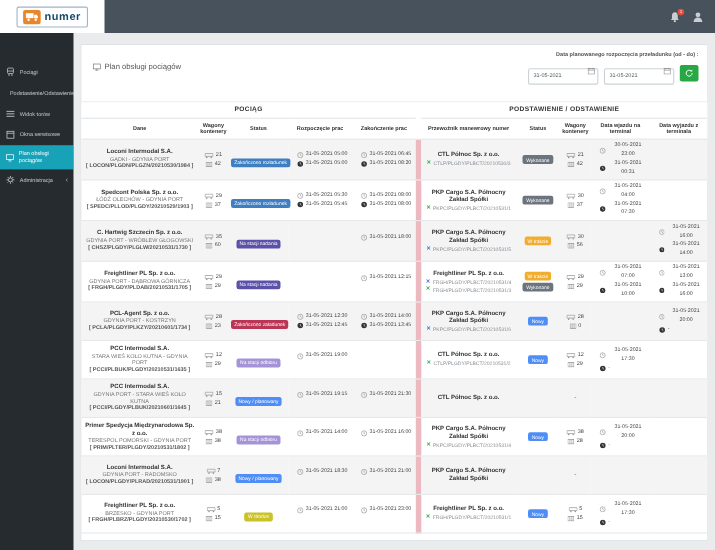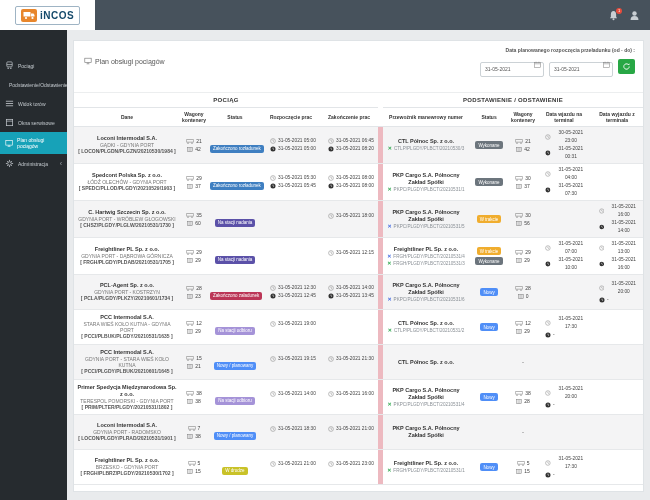--- a/index.html
+++ b/index.html
@@ -88,21 +88,21 @@
 <div class="logo-box">
   <div class="logo-unit">
     <div class="logo-ic">
       <svg width="12" height="9" viewBox="0 0 12 9">
         <rect x="0.5" y="1" width="7" height="4.5" fill="#ffffff"></rect>
         <path d="M8 2.5h2.5l1 1.5v1.5H8z" fill="#ffffff"></path>
         <circle cx="3" cy="7" r="1.1" fill="#ffffff"></circle>
         <circle cx="9.5" cy="7" r="1.1" fill="#ffffff"></circle>
       </svg>
     </div>
-    <span class="logo-txt">iNCOS</span>
+    <span class="logo-txt">numer</span>
   </div>
 </div>
 
 <div class="sidebar">
   <div class="side-item">
     <svg width="9" height="9" viewBox="0 0 10 10">
       <rect x="2" y="1" width="6" height="5.5" rx="1" fill="none" stroke="#c3c9ce" stroke-width="0.8"></rect>
       <circle cx="3.5" cy="8" r="0.8" fill="#c3c9ce"></circle>
         <circle cx="6.5" cy="8" r="0.8" fill="#c3c9ce"></circle>
       <line x1="2" y1="4" x2="8" y2="4" stroke="#c3c9ce" stroke-width="0.8"></line>

